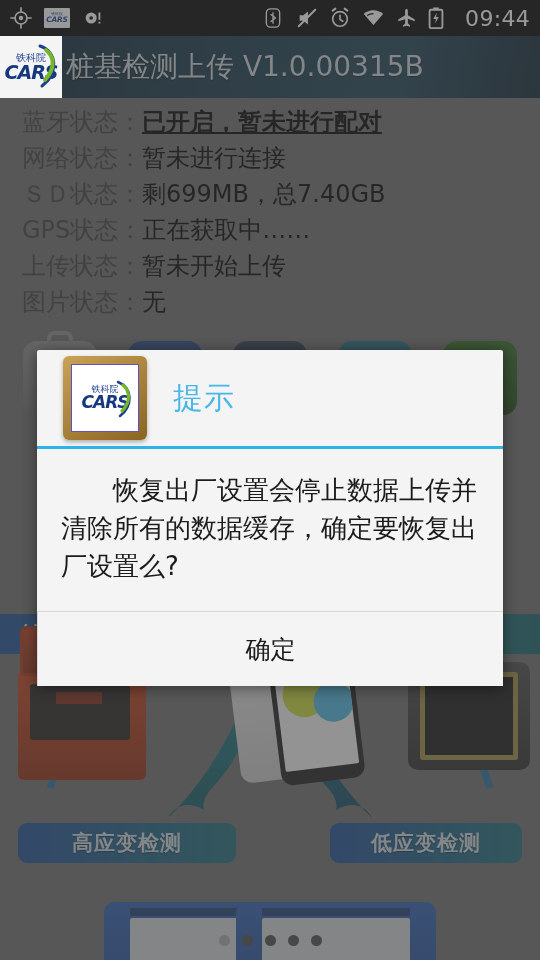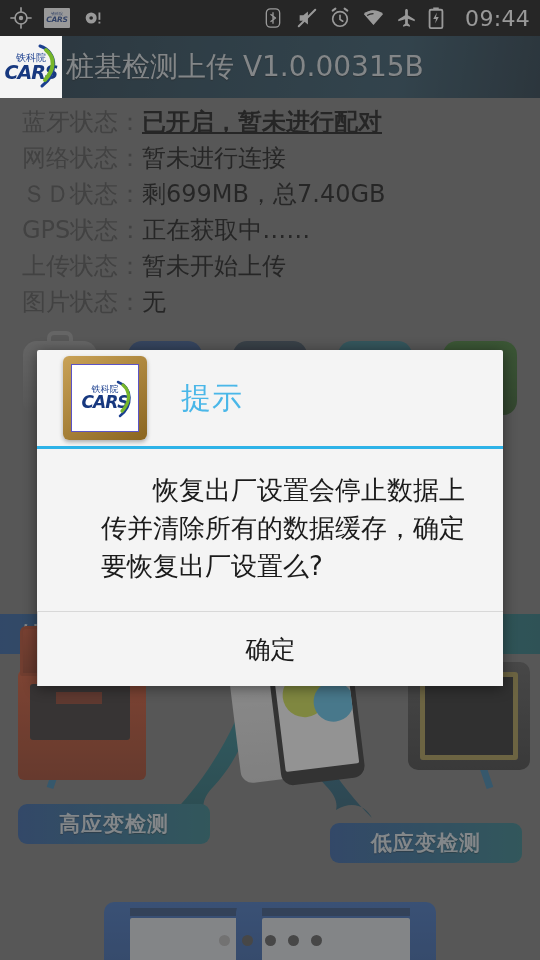--- a/index.html
+++ b/index.html
@@ -78,21 +78,21 @@
   }
 
   
   .hero { position: absolute; top: 110px; left: 0; width: 540px; height: 420px; }
   .pill {
     position: absolute; height: 40px; border-radius: 9px;
     display: flex; align-items: center; justify-content: center;
     color: #cfd8dd; font-size: 21px; font-weight: bold; letter-spacing: 1px;
     text-shadow: 0 1px 1px rgba(0,0,0,.4);
   }
-  .pill.left  { left: 18px;  top: 486px; width: 192px; background: linear-gradient(90deg,#1d4d93,#1b6d77); }
+  .pill.left  { left: 18px;  top: 505px; width: 218px; background: linear-gradient(90deg,#1d4d93,#1b6d77); }
   .pill.right { right: 18px; top: 505px; width: 192px; background: linear-gradient(90deg,#1d4d93,#1b6d77); }
   .pill.tiny-l { left: -20px; top: 296px; width: 105px; background: linear-gradient(90deg,#1c4c96,#1c5486); }
   .pill.tiny-r { right: -30px; top: 296px; width: 105px; background: linear-gradient(90deg,#186a72,#146069); }
 
   .device { position: absolute; border-radius: 8px; }
   .dev-case {
     left: 18px; top: 352px; width: 128px; height: 110px;
     background: linear-gradient(#c1421e,#8f2d12); border-radius: 6px;
   }
   .dev-case .lid {
@@ -156,25 +156,25 @@
     width: 84px; height: 84px; border-radius: 6px; flex: 0 0 auto;
     background: linear-gradient(145deg,#c9a257,#8a6520);
     padding: 8px; box-shadow: 0 2px 4px rgba(0,0,0,.3);
   }
   .dlg-logo .inner {
     width: 100%; height: 100%; background: #fff; border: 1px solid #5b54c7;
     display: flex; flex-direction: column; align-items: center; justify-content: center; position: relative;
   }
   .dlg-logo .tl-t { font-size: 9px; color: #1b3f8f; line-height: 1; }
   .dlg-logo .tl-b { font-size: 17px; font-weight: bold; font-style: italic; color: #17387f; line-height: 1; letter-spacing: -1px; }
-  .dlg-title { color: #4ab7e8; font-size: 30px; margin-left: 34px; letter-spacing: 1px; }
+  .dlg-title { color: #4ab7e8; font-size: 30px; margin-left: 26px; letter-spacing: 1px; }
   .dlg-rule { height: 3px; background: #2eb3e8; }
   .dlg-body {
     padding: 22px 16px 26px 24px; color: #1b1b1b; font-size: 26px; line-height: 38px;
-    text-indent: 52px; text-align: left; margin-left: 40px;
+    text-indent: 52px; text-align: left;
   }
   .dlg-sep { height: 1px; background: #d8d8d8; }
   .dlg-actions { display: flex; height: 74px; }
   .dlg-btn {
     flex: 1; display: flex; align-items: center; justify-content: center;
     font-size: 25px; color: #1b1b1b; background: #f4f4f4; cursor: pointer;
   }
   .dlg-vsep { width: 1px; background: #d8d8d8; }
 </style>
 </head>

